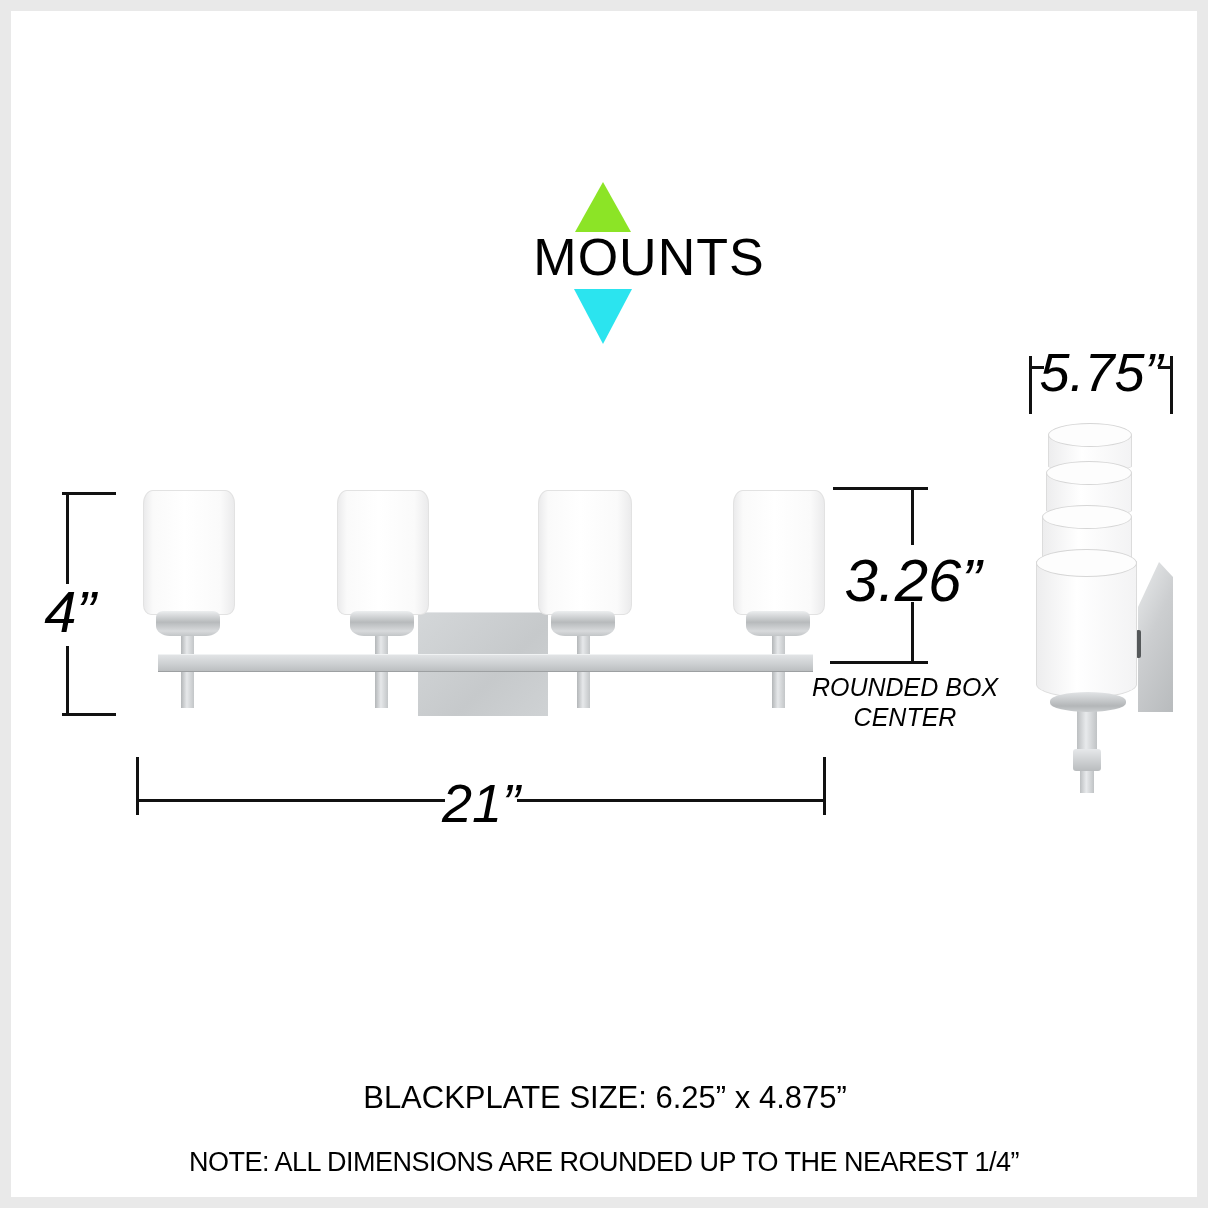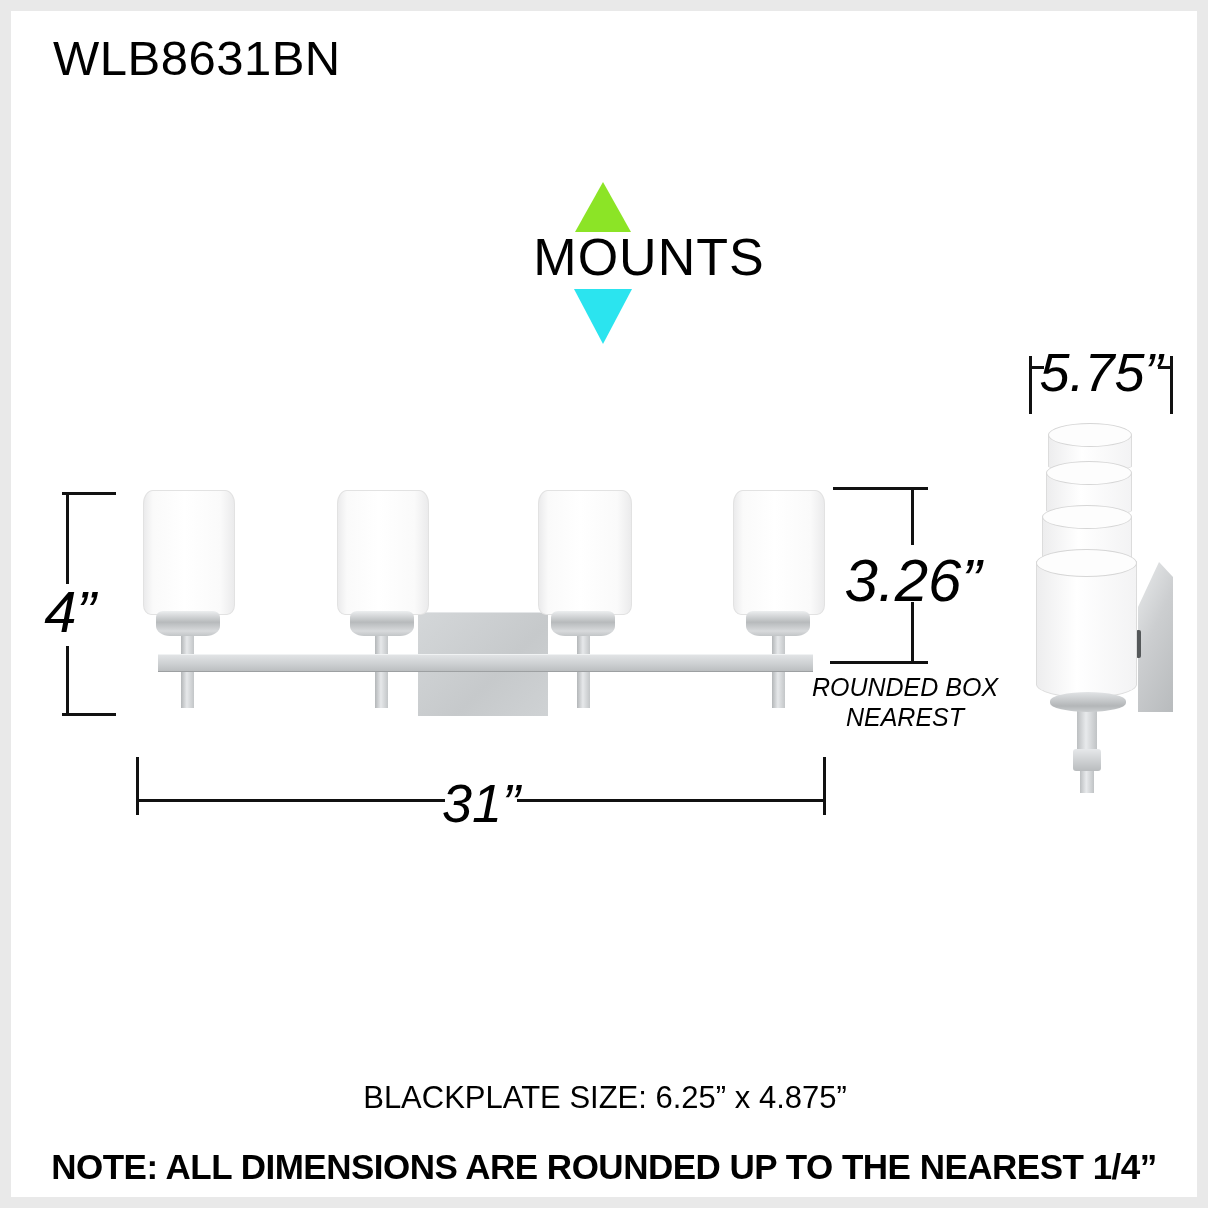--- a/index.html
+++ b/index.html
@@ -98,31 +98,30 @@
   }
   .side-stem{background:linear-gradient(90deg,#bcbfc1,#e8eaec 45%,#c0c3c5);z-index:6;}
   .side-knob{background:linear-gradient(180deg,#e6e8ea,#b9bcbe);z-index:7;border-radius:3px;}
   
   .backplate-note{
     left:605px;top:1080px;transform:translateX(-50%);
     font-size:31px;white-space:nowrap;
   }
   .rounding-note{
     left:604px;top:1147px;transform:translateX(-50%);
-    font-size:35px;white-space:nowrap;letter-spacing:-0.5px;font-weight:bold;
+    font-size:27px;white-space:nowrap;letter-spacing:-0.5px;
   }
 </style>
 </head>
 <body>
 
 <div class="canvas">
 
   <div class="frame-border"></div>
 
-  <div class="abs model-title">WLB8631BN</div>
 
   <div>
     <div class="abs tri-up"></div>
     <div class="abs mounts-label">MOUNTS</div>
     <div class="abs tri-down"></div>
   </div>
 
   <div>
 
     <div class="abs backplate" style="left:418px;top:612px;width:130px;height:104px;"></div>
@@ -154,29 +153,29 @@
   </div>
 
   <div>
     <div class="abs dim-line" style="left:833px;top:487px;width:95px;height:3px;"></div>
     <div class="abs dim-line" style="left:911px;top:487px;width:3px;height:58px;"></div>
     <div class="abs dim-text" style="left:913px;top:546px;transform:translateX(-50%);font-size:60px;">3.26”</div>
     <div class="abs dim-line" style="left:911px;top:602px;width:3px;height:62px;"></div>
     <div class="abs dim-line" style="left:830px;top:661px;width:98px;height:3px;"></div>
     <div class="abs dim-text" style="left:905px;top:672px;transform:translateX(-50%);font-size:25px;line-height:30px;text-align:center;">
       <div>ROUNDED BOX</div>
-      <div>NEAREST</div>
+      <div>CENTER</div>
     </div>
   </div>
 
   <div>
     <div class="abs dim-line" style="left:136px;top:757px;width:3px;height:58px;"></div>
     <div class="abs dim-line" style="left:823px;top:757px;width:3px;height:58px;"></div>
     <div class="abs dim-line" style="left:139px;top:799px;width:306px;height:3px;"></div>
-    <div class="abs dim-text" style="left:481px;top:772px;transform:translateX(-50%);font-size:54px;">31”</div>
+    <div class="abs dim-text" style="left:481px;top:772px;transform:translateX(-50%);font-size:54px;">21”</div>
     <div class="abs dim-line" style="left:517px;top:799px;width:306px;height:3px;"></div>
   </div>
 
   <div>
     <div class="abs dim-line" style="left:1029px;top:356px;width:3px;height:58px;"></div>
     <div class="abs dim-line" style="left:1170px;top:356px;width:3px;height:58px;"></div>
     <div class="abs dim-line" style="left:1032px;top:366px;width:12px;height:3px;"></div>
     <div class="abs dim-line" style="left:1158px;top:366px;width:12px;height:3px;"></div>
     <div class="abs dim-text" style="left:1101px;top:341px;transform:translateX(-50%);font-size:54px;">5.75”</div>
   </div>

